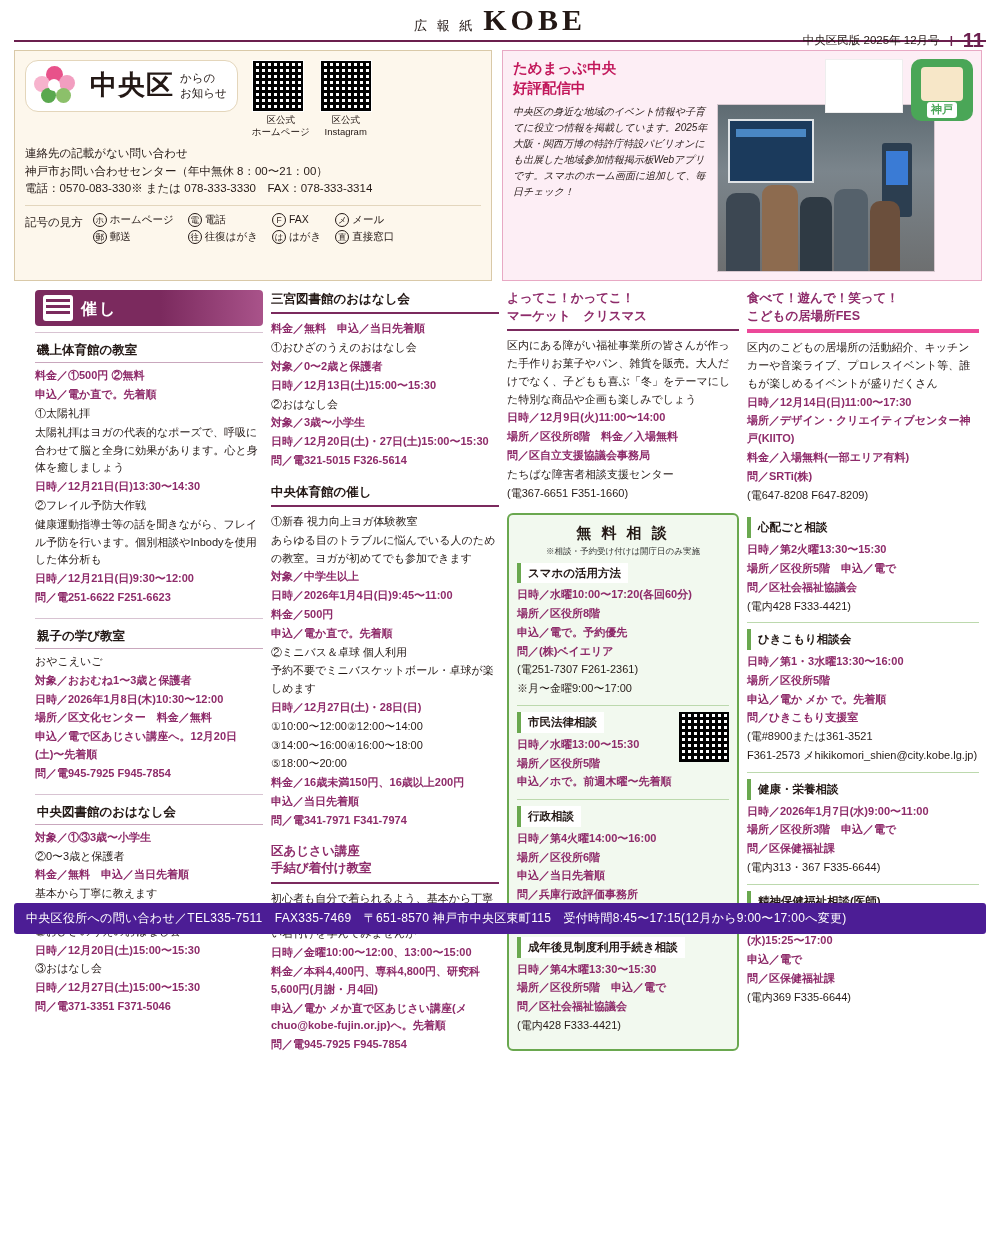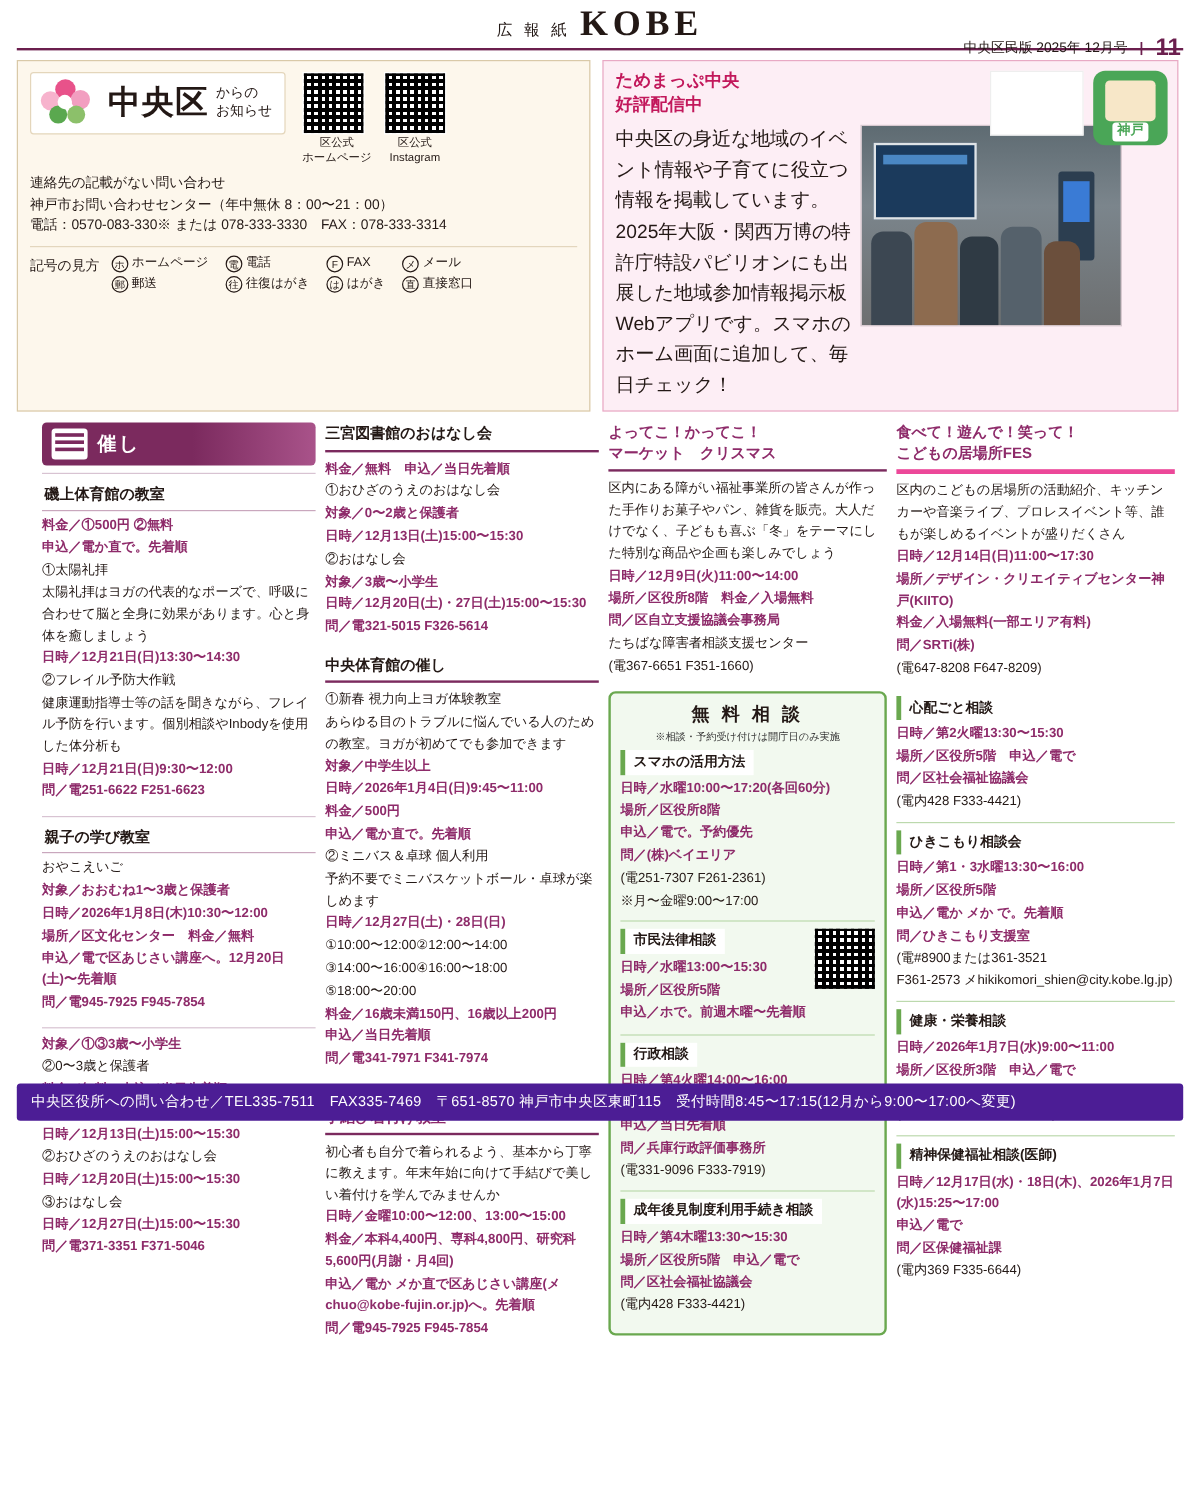--- a/index.html
+++ b/index.html
@@ -20,21 +20,21 @@
   .hdr-right { margin-left: auto; display: flex; align-items: center; gap: 10px; font-size: 11.5px; padding-right: 2px; margin-top: 40px; }
   .hdr-bar { color: #6b1f4e; font-weight: bold; }
   .hdr-page { font-size: 20px; font-weight: bold; color: #6b1f4e; }
 
   
   .top { display: flex; gap: 10px; margin-top: 8px; }
   .top-left { width: 478px; border: 1px solid #d9c9a8; background: #fdf7ec; padding: 9px 10px 7px; }
   .top-right { width: 480px; border: 1px solid #e8a9c4; background: #fdeef5; padding: 8px 10px; position: relative; }
 
   .ku-row { display: flex; align-items: flex-start; gap: 8px; }
-  .ku-badge { display: flex; align-items: center; gap: 6px; background: #fff; border: 1px solid #e4d6bb; border-radius: 3px; padding: 5px 10px 5px 6px; }
+  .ku-badge { display: flex; align-items: center; gap: 6px; background: #fff; border: 1px solid #e4d6bb; border-radius: 13px; padding: 5px 10px 5px 6px; }
   .flower { width: 52px; height: 40px; position: relative; }
   .pet { position: absolute; border-radius: 50%; }
   .ku-name { font-size: 27px; font-weight: bold; letter-spacing: 1px; }
   .ku-sub { font-size: 11.5px; line-height: 1.3; }
   .qr-group { display: flex; gap: 10px; margin-left: 6px; }
   .qr-item { text-align: center; font-size: 9.5px; line-height: 1.25; }
   .qr-box { width: 52px; height: 52px; background:
       repeating-linear-gradient(90deg,#000 0 3px,#fff 3px 6px),
       repeating-linear-gradient(0deg,#000 0 3px,transparent 3px 6px);
     background-blend-mode: multiply; border: 1px solid #fff; margin-bottom: 2px; }
@@ -45,21 +45,21 @@
 
   .legend { display: flex; align-items: flex-start; gap: 10px; margin-top: 7px; border-top: 1px solid #e3d6bd; padding-top: 6px; }
   .legend-title { font-size: 11.5px; white-space: nowrap; padding-top: 2px; }
   .legend-grid { display: grid; grid-template-columns: repeat(4, auto); gap: 2px 14px; font-size: 10.5px; }
   .lg { display: flex; align-items: center; gap: 3px; }
   .cir { display: inline-flex; align-items: center; justify-content: center; width: 14px; height: 14px; border: 1px solid #231815; border-radius: 50%; font-size: 8.5px; line-height: 1; }
 
   
   .tr-title { color: #c2185b; font-weight: bold; font-size: 14.5px; line-height: 1.35; }
   .tr-body { display: flex; gap: 8px; margin-top: 6px; }
-  .tr-text { width: 196px; font-size: 16px; line-height: 1.6; }
+  .tr-text { width: 196px; font-size: 10px; line-height: 1.6; font-style: italic; }
   .tr-photo { width: 218px; height: 168px; position: relative; overflow: hidden; border: 1px solid #d7c8cf;
     background: linear-gradient(180deg,#5e6b72 0%,#7b858c 40%,#6d6f70 100%); }
   .ph-screen { position: absolute; left: 10px; top: 14px; width: 86px; height: 64px; background: #1b3a5c; border: 2px solid #dfe3e6; }
   .ph-screen:after { content:""; position:absolute; left:6px; top:8px; right:6px; height:8px; background:#4a87c4; }
   .ph-kiosk { position: absolute; right: 22px; top: 38px; width: 30px; height: 74px; background: #2c3e50; border-radius: 3px; }
   .ph-kiosk:after { content:""; position:absolute; left:4px; top:8px; right:4px; height:34px; background:#3a7bd5; }
   .ph-p { position: absolute; bottom: 0; border-radius: 10px 10px 0 0; }
   .kobe-logo { position: absolute; right: 8px; top: 8px; width: 62px; height: 62px; background: #4aa657; border-radius: 10px; display: flex; align-items: flex-end; justify-content: center; padding-bottom: 3px; }
   .kobe-logo span { font-size: 11px; font-weight: bold; color: #fff; background: #fff; color: #4aa657; border-radius: 3px; padding: 0 4px; }
   .kobe-face { position: absolute; left: 10px; top: 8px; width: 42px; height: 34px; background: #f7e7c8; border-radius: 4px; }
@@ -253,20 +253,21 @@
         <div class="evt-title">親子の学び教室</div>
         <p class="l">おやこえいご</p>
         <p class="l k">対象／おおむね1〜3歳と保護者</p>
         <p class="l k">日時／2026年1月8日(木)10:30〜12:00</p>
         <p class="l k">場所／区文化センター　料金／無料</p>
         <p class="l k">申込／電で区あじさい講座へ。12月20日(土)〜先着順</p>
         <p class="l k">問／電945-7925 F945-7854</p>
       </div>
 
       <div class="evt">
+        <div class="evt-title">中央図書館のおはなし会</div>
         <p class="l k">対象／①③3歳〜小学生</p>
         <p class="l">②0〜3歳と保護者</p>
         <p class="l k">料金／無料　申込／当日先着順</p>
         <p class="l">基本から丁寧に教えます</p>
         <p class="l k">日時／12月13日(土)15:00〜15:30</p>
         <p class="l">②おひざのうえのおはなし会</p>
         <p class="l k">日時／12月20日(土)15:00〜15:30</p>
         <p class="l">③おはなし会</p>
         <p class="l k">日時／12月27日(土)15:00〜15:30</p>
         <p class="l k">問／電371-3351 F371-5046</p>

